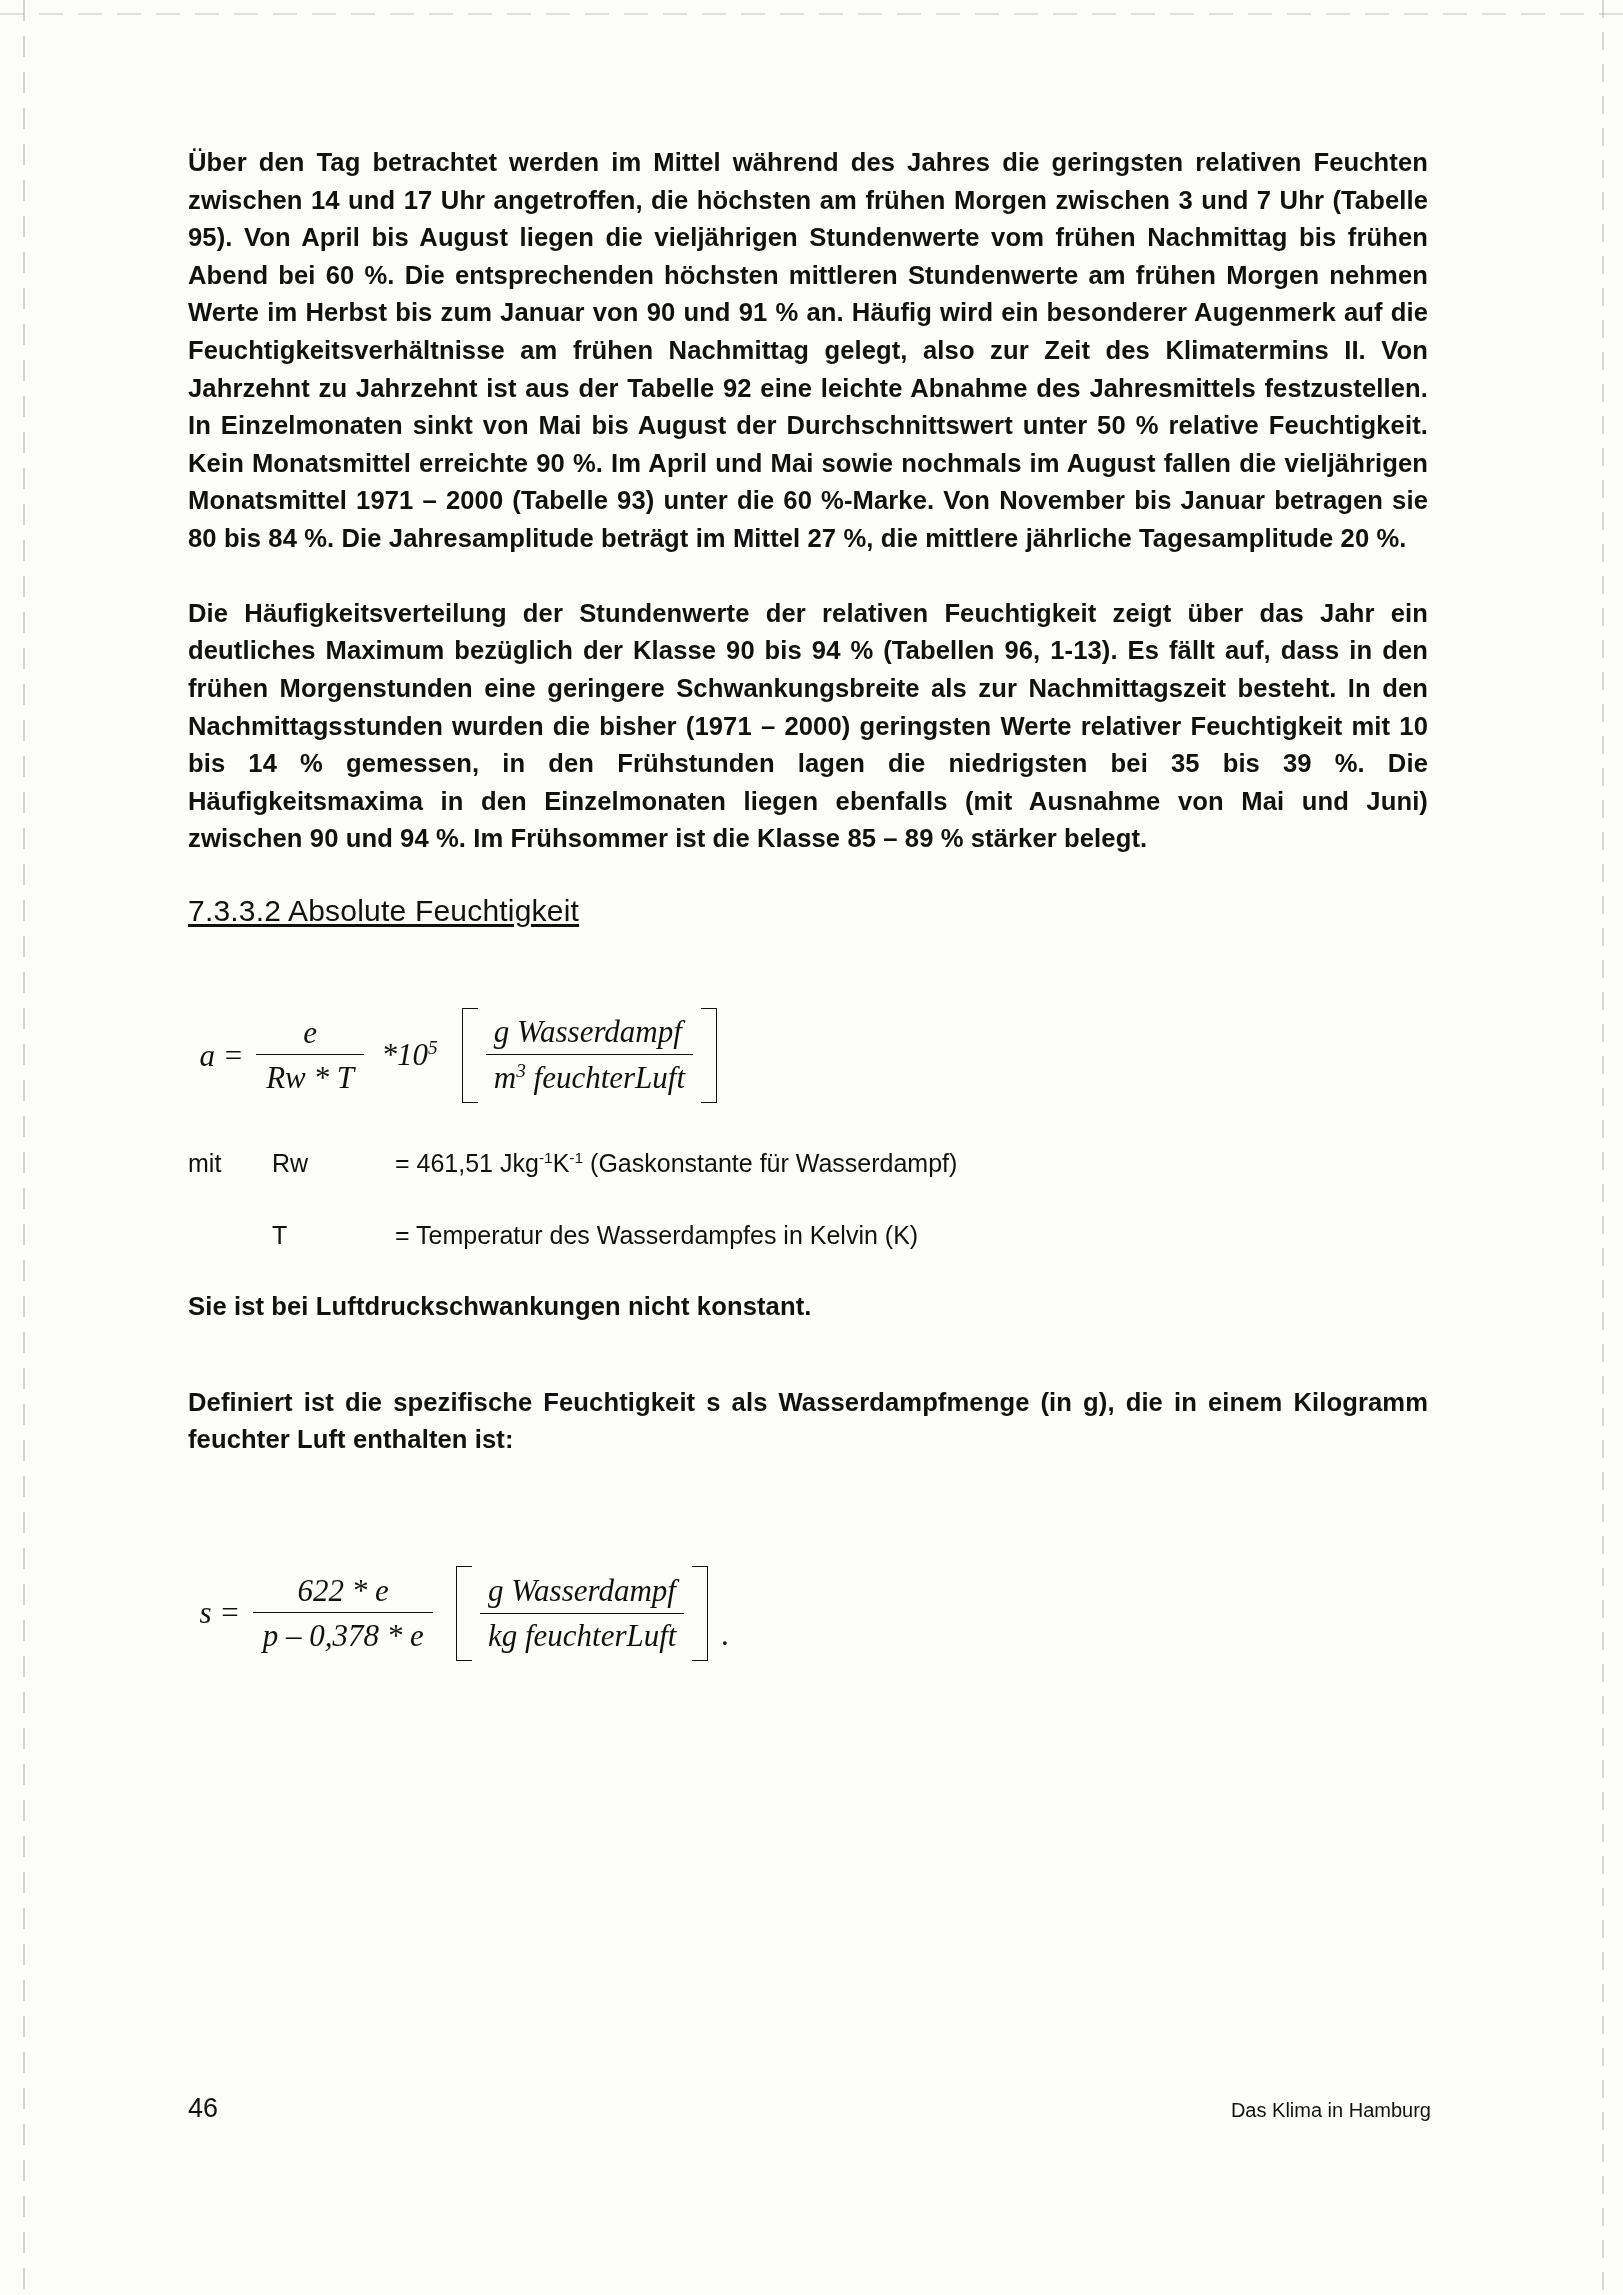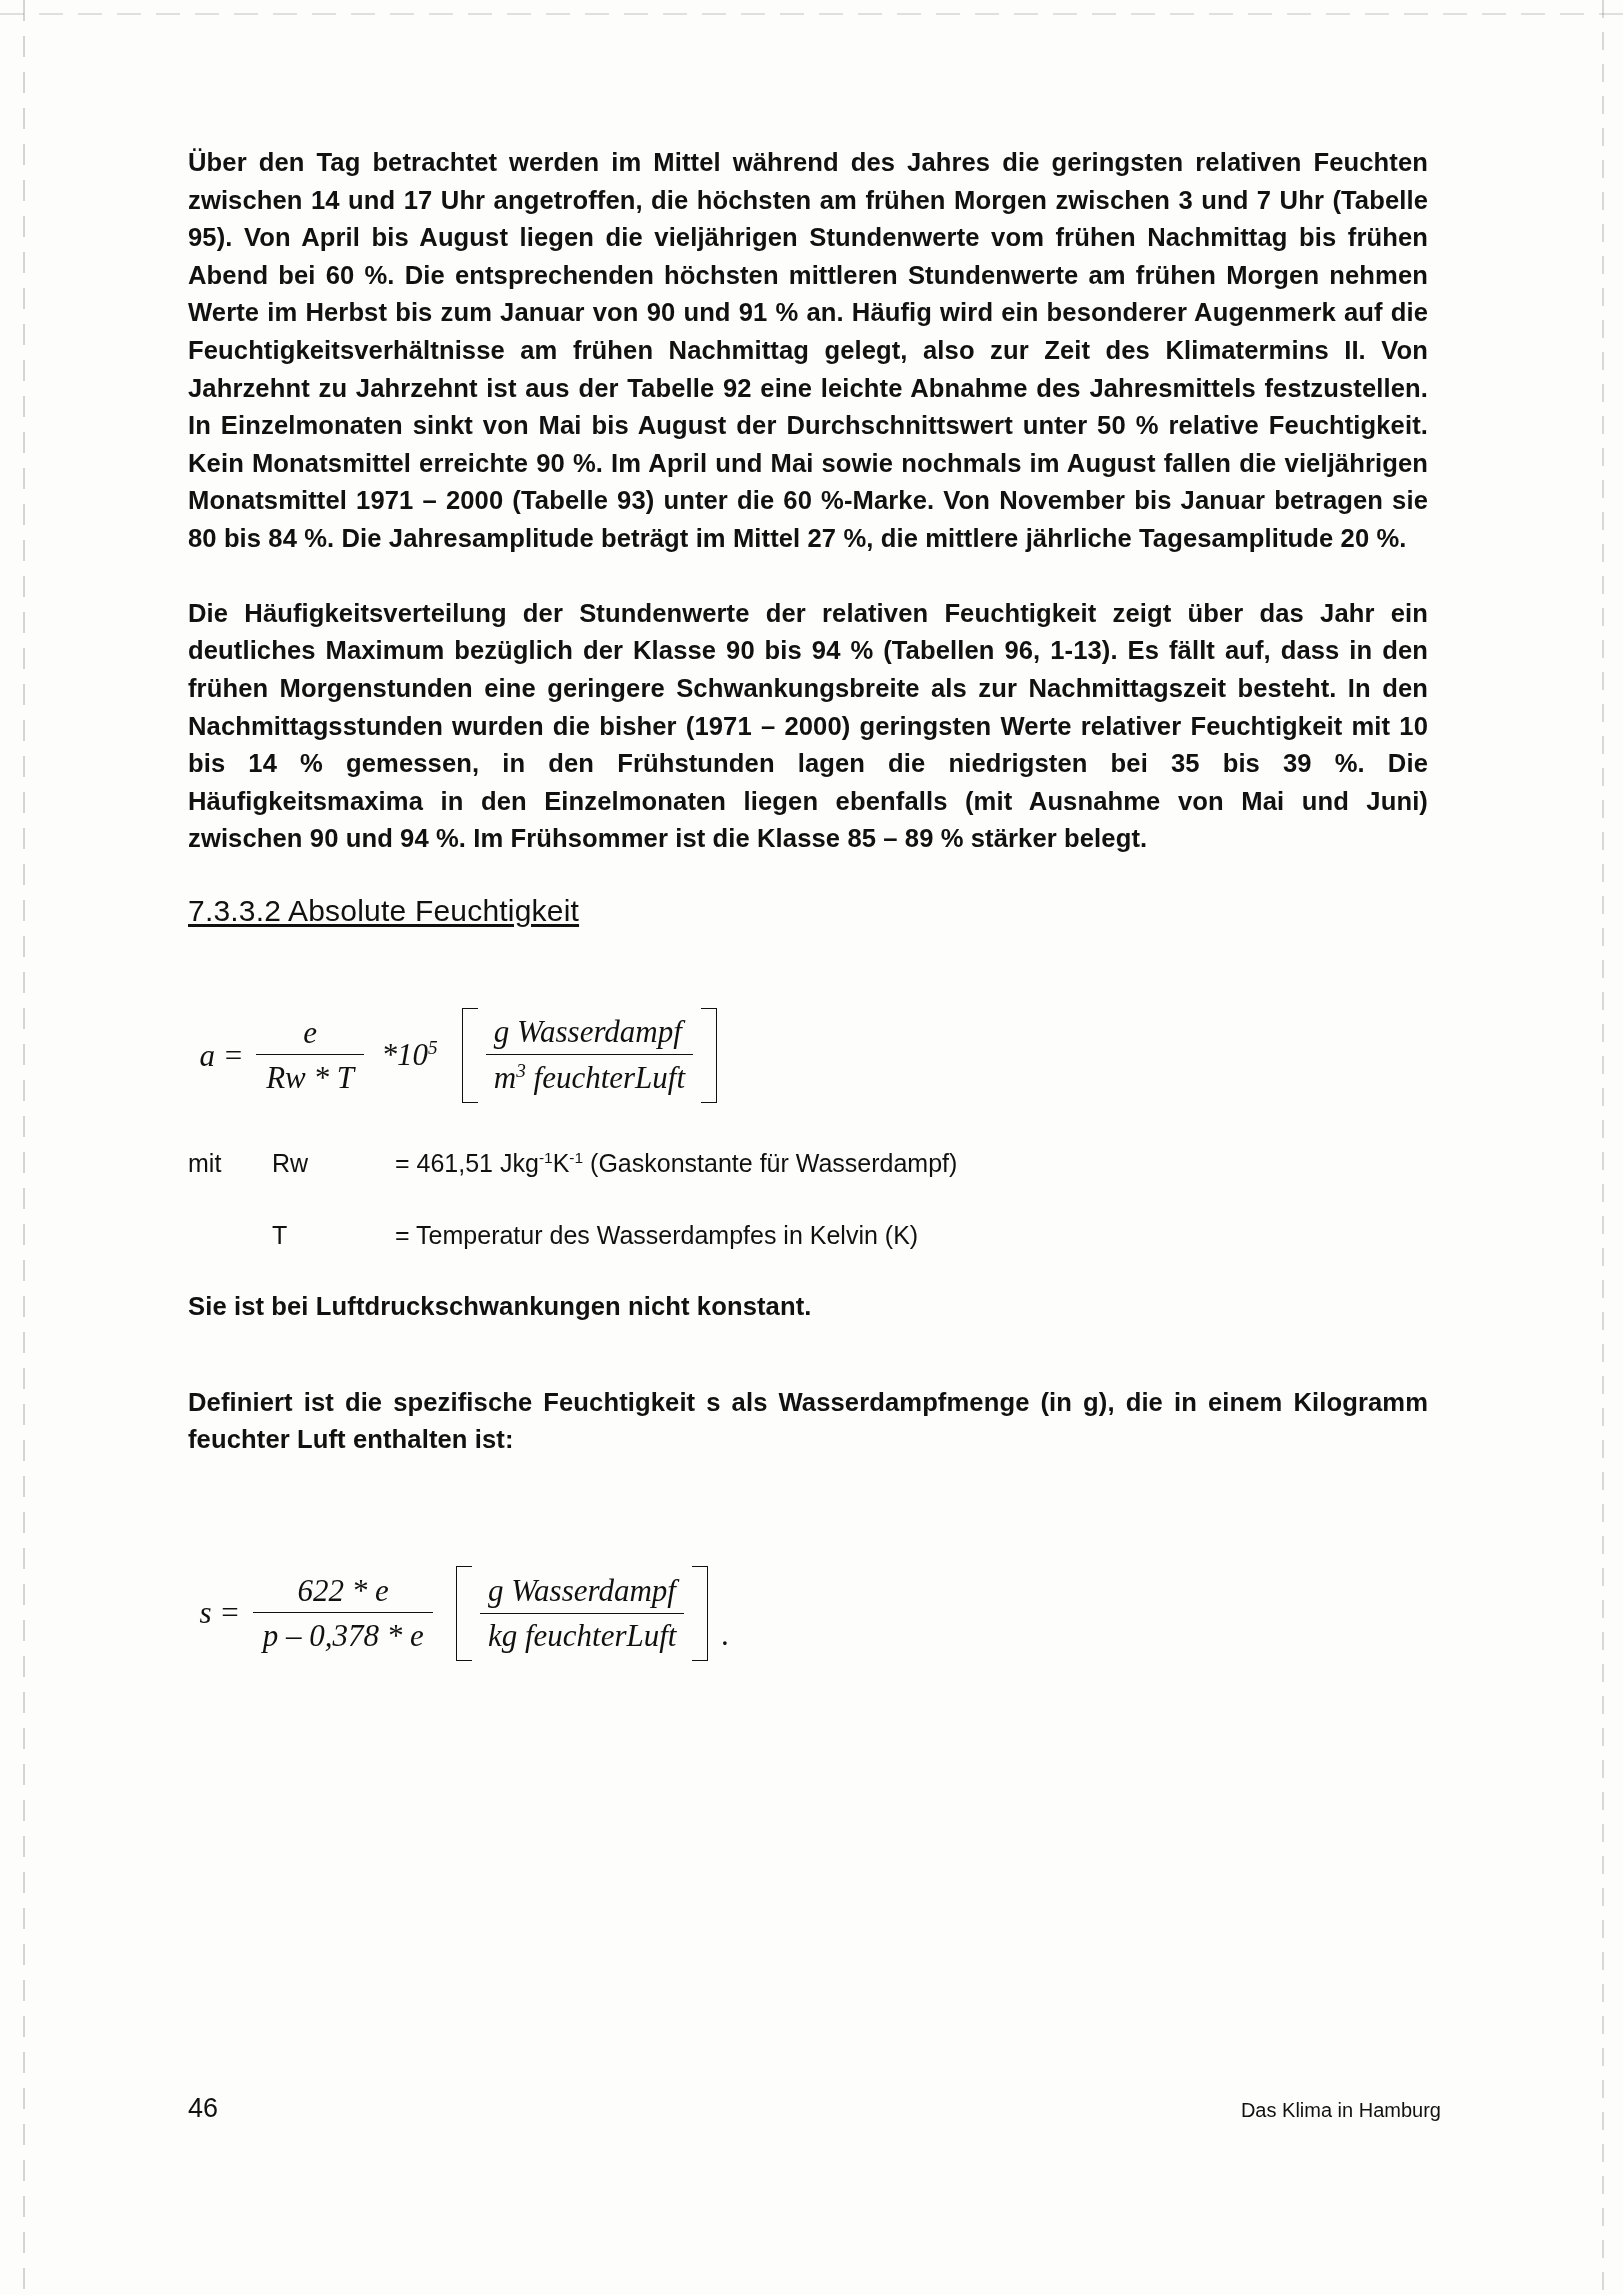--- a/index.html
+++ b/index.html
@@ -181,21 +181,21 @@
   }
   .defrow .col-val {
     flex: 1 1 auto;
   }
   sup.sm, sub.sm { font-size: 0.62em; }
 
   
   .footer {
     position: absolute;
     left: 188px;
-    right: 182px;
+    right: 192px;
     top: 2093px;
     display: flex;
     align-items: baseline;
     justify-content: space-between;
     font-size: 25px;
   }
   .footer .page-num { font-size: 27px; }
   .footer .doc-title { font-size: 20px; }
 </style>
 </head>

